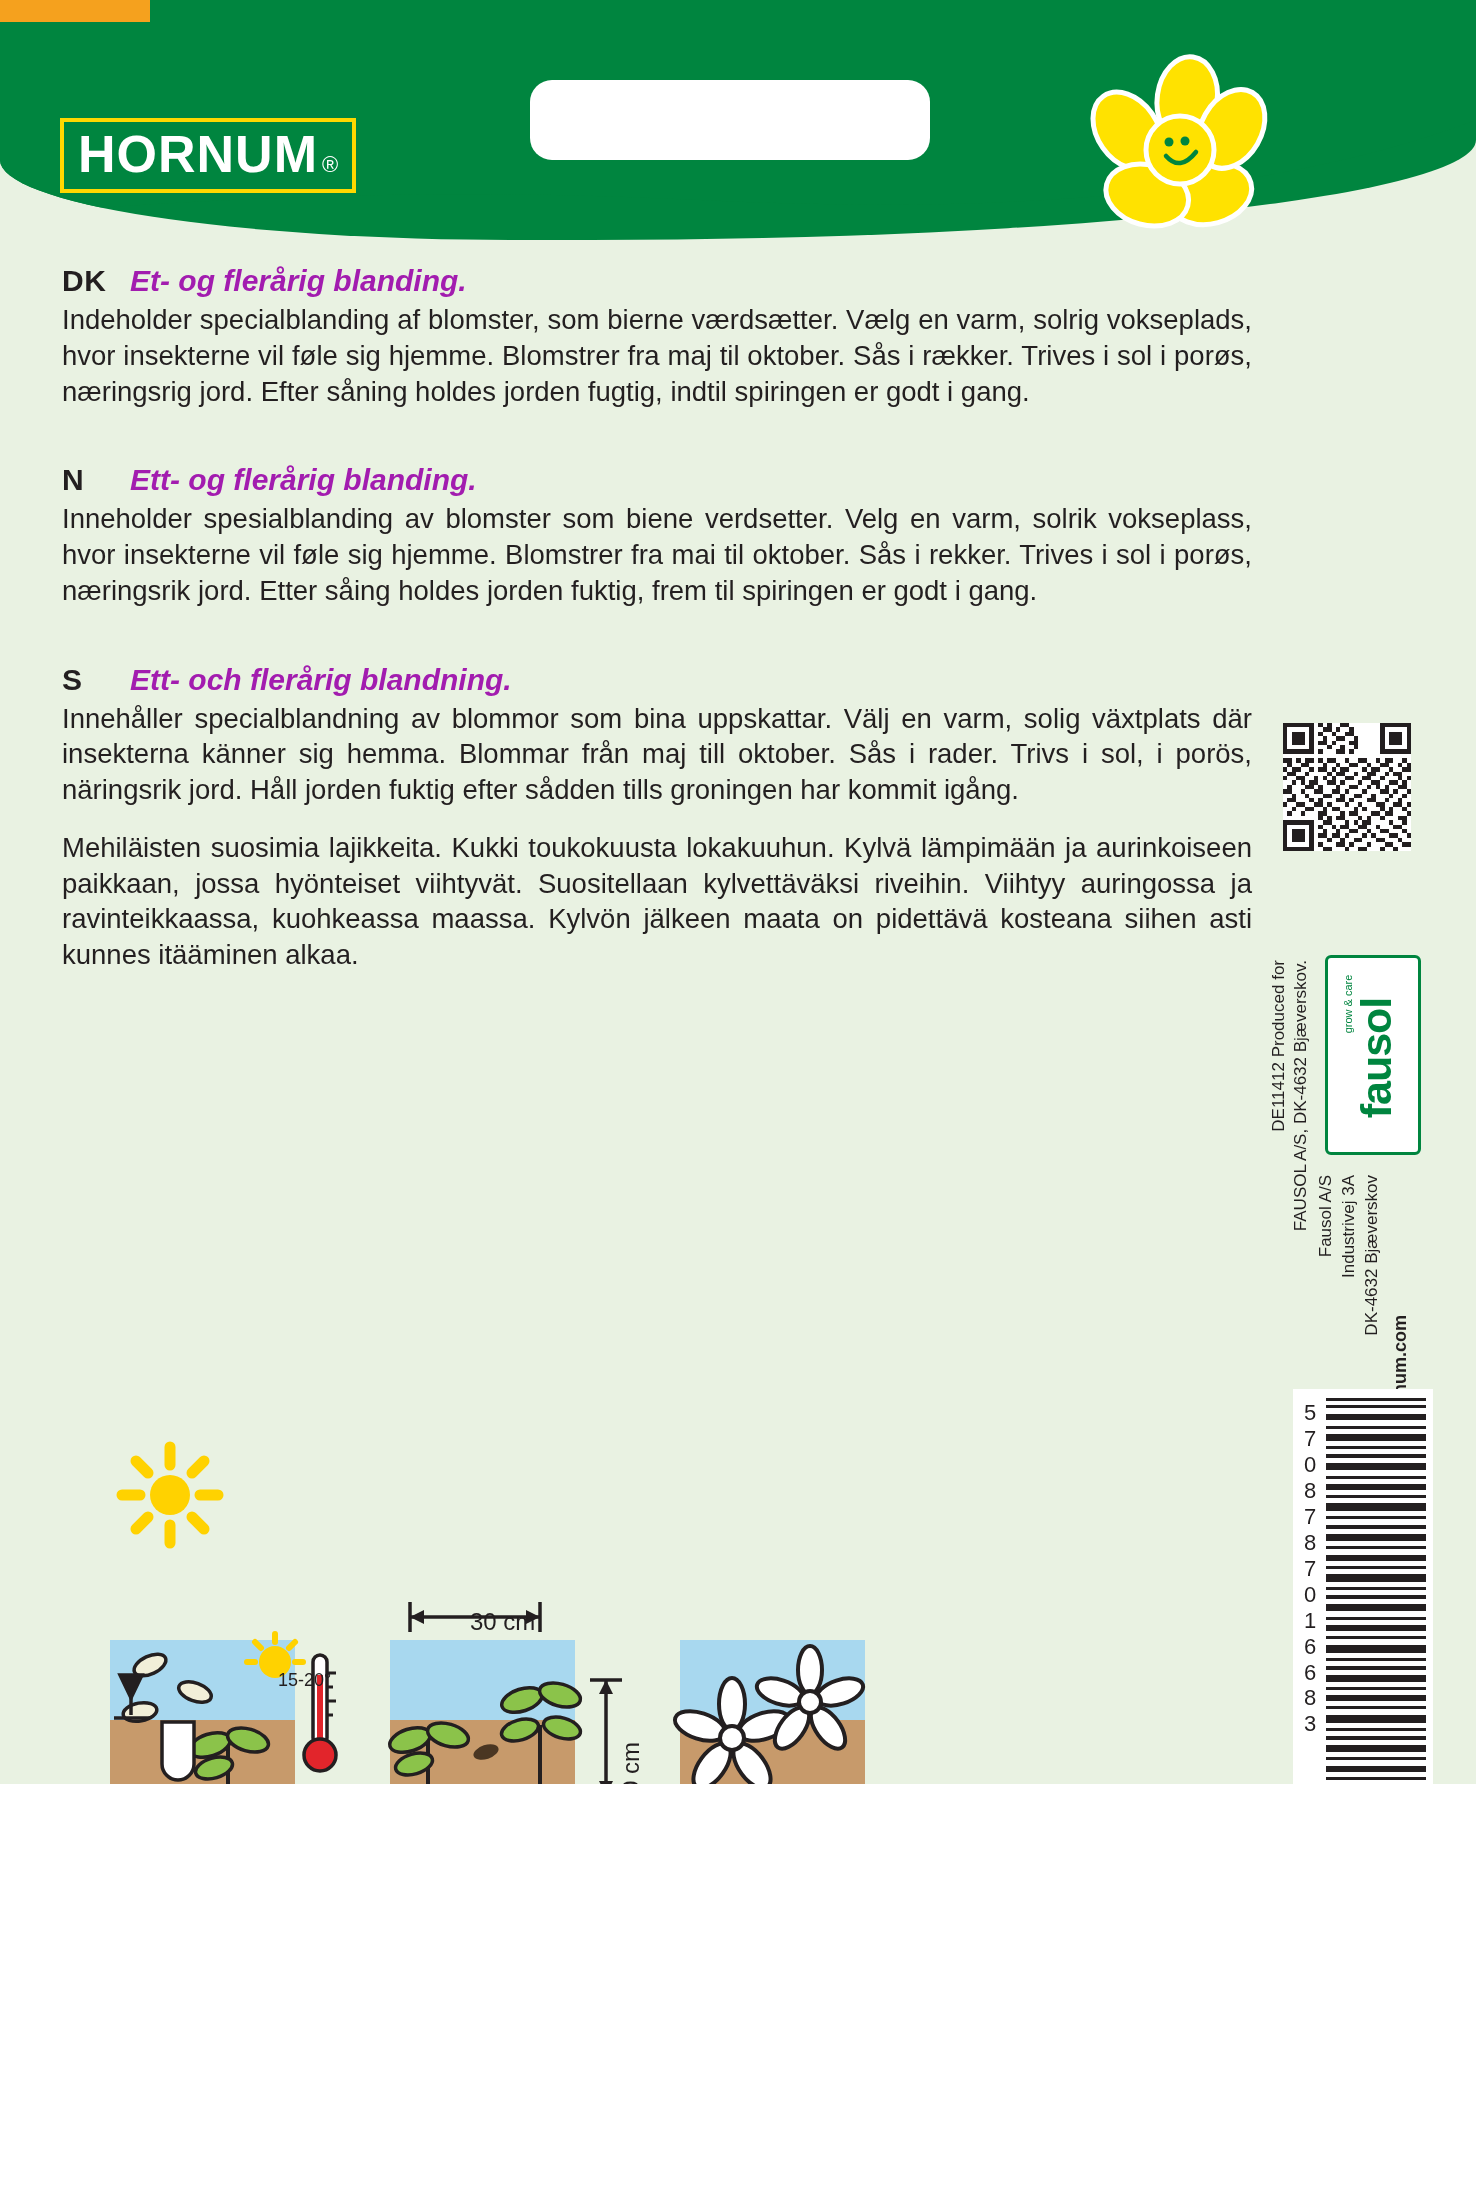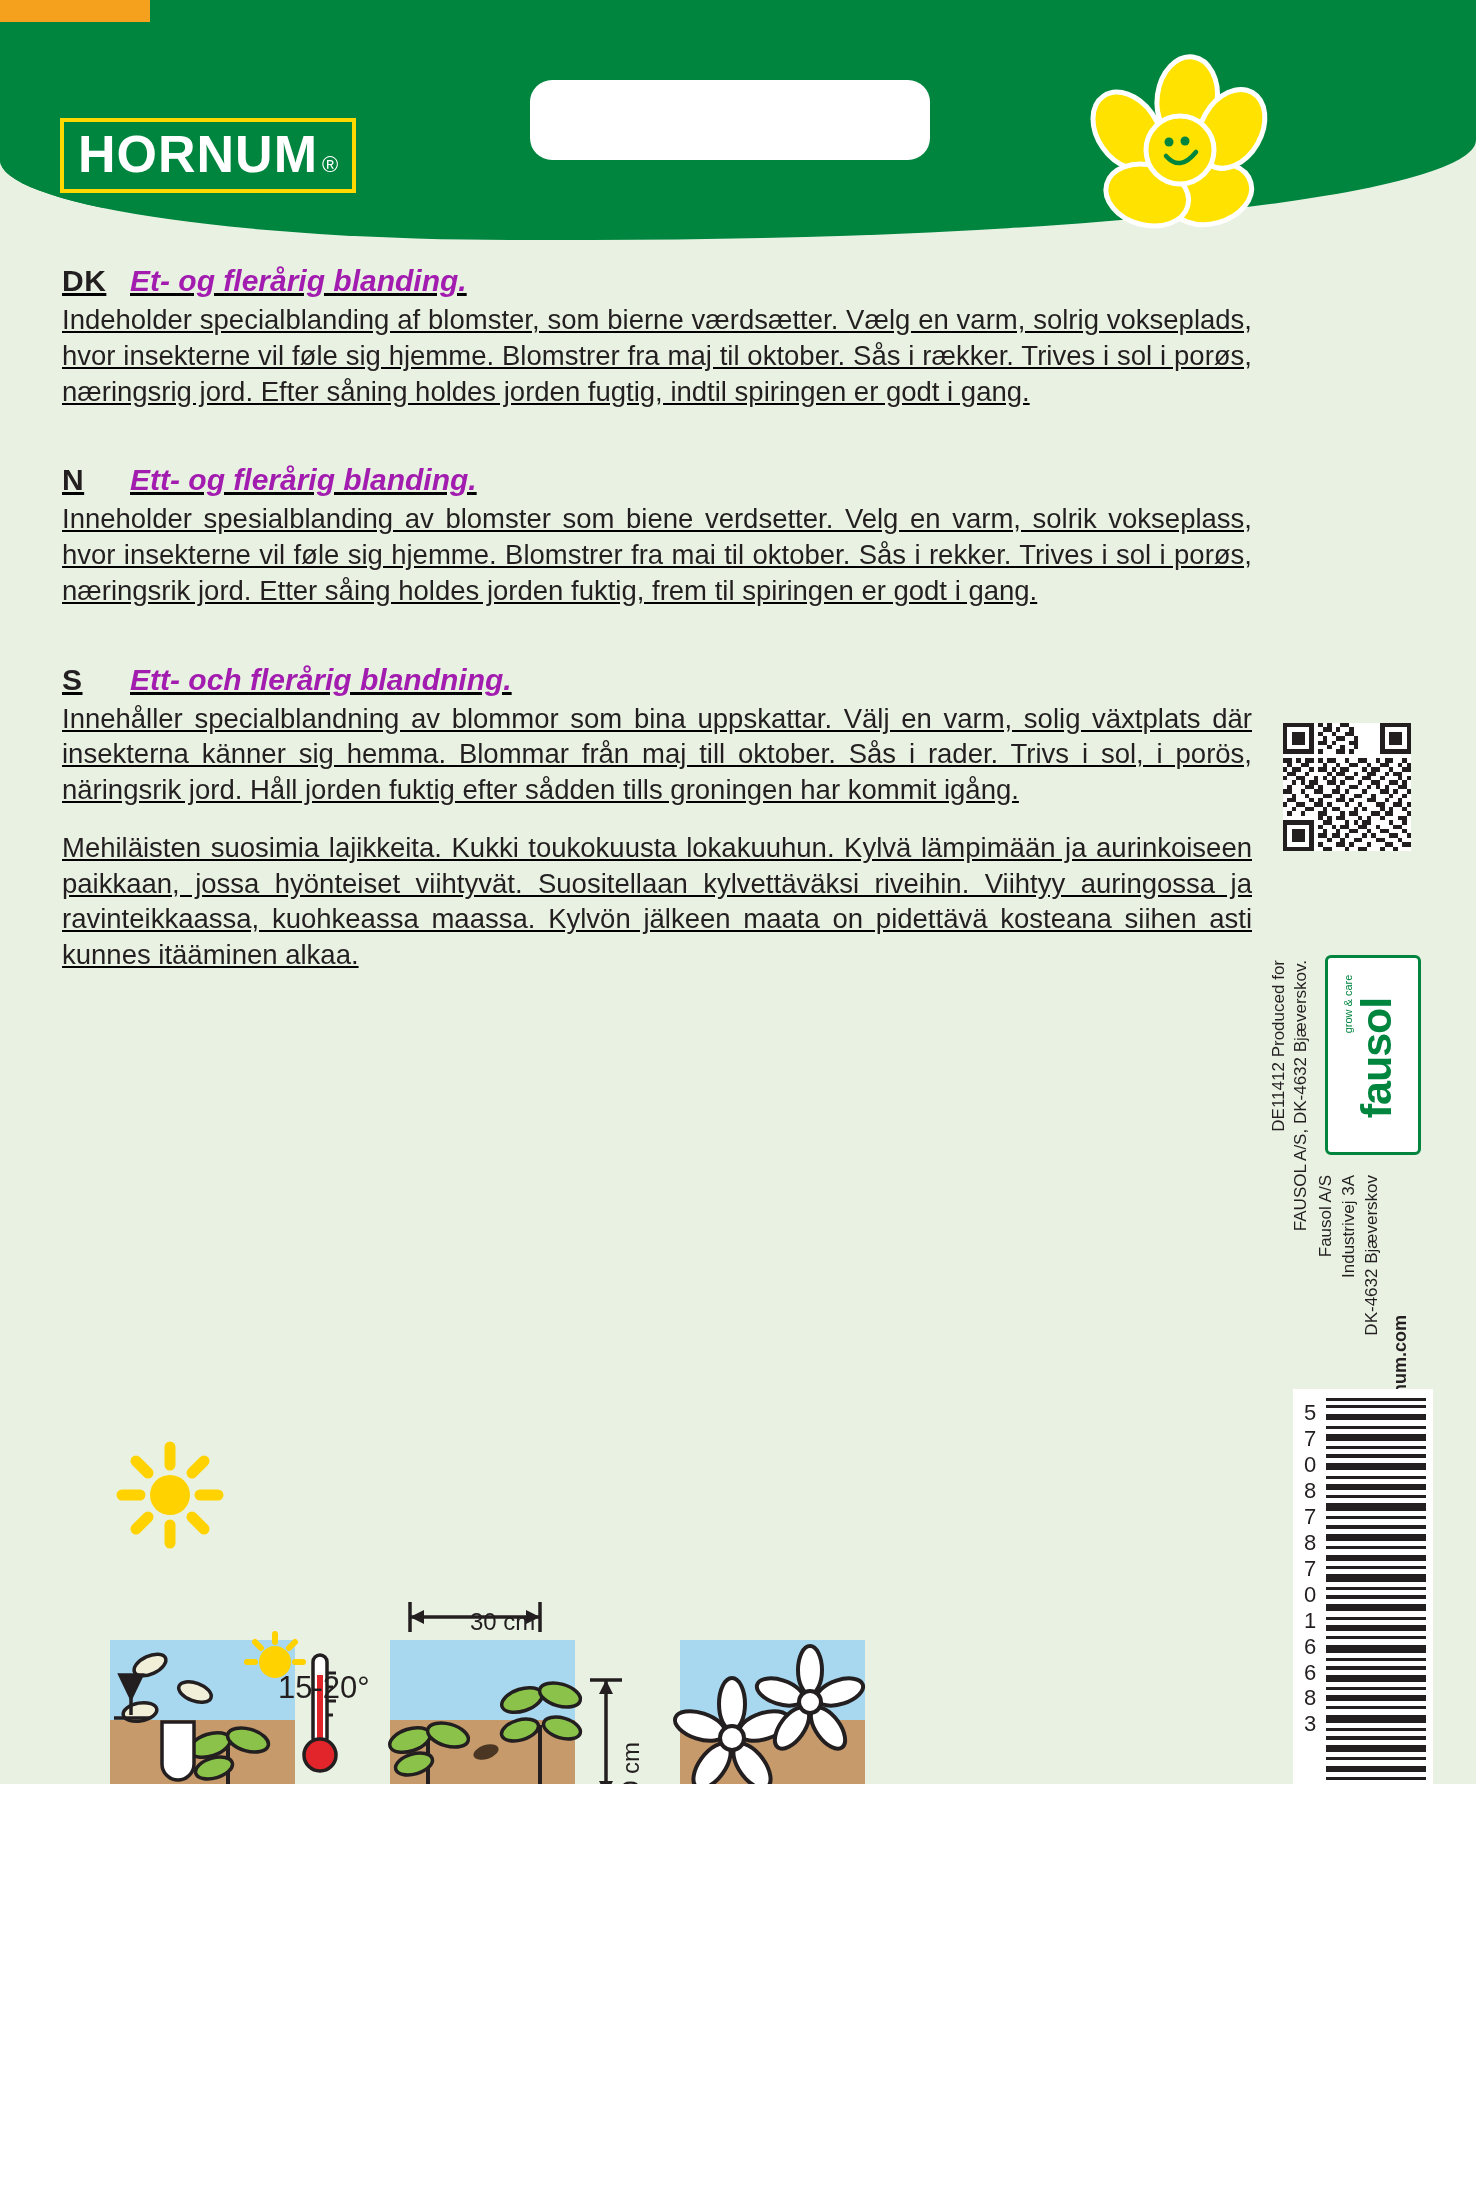--- a/index.html
+++ b/index.html
@@ -91,21 +91,21 @@
     height: 200px;
   }
 
   
   .blocks {
     position: absolute;
     left: 62px;
     top: 232px;
     width: 1190px;
   }
-  .block { margin-bottom: 22px; text-decoration: underline; }
+  .block { margin-bottom: 22px; }
   .block-head {
     display: flex;
     align-items: baseline;
     margin-bottom: 4px;
   }
   .lang {
     font-weight: bold;
     font-size: 30px;
     color: #231f20;
     width: 68px;
@@ -295,21 +295,21 @@
     top: 1790px;
     font-size: 22px;
     color: #231f20;
     transform-origin: left top;
     transform: rotate(-90deg) translate(-100%, 0);
   }
   .label-temp {
     position: absolute;
     left: 278px;
     top: 1670px;
-    font-size: 31px;
+    font-size: 18px;
     color: #231f20;
   }
 </style>
 </head>
 <body>
 
 <div class="packet">
 
   <div class="banner">
     <svg class="banner-curve" viewBox="0 0 1476 240" preserveAspectRatio="none">

